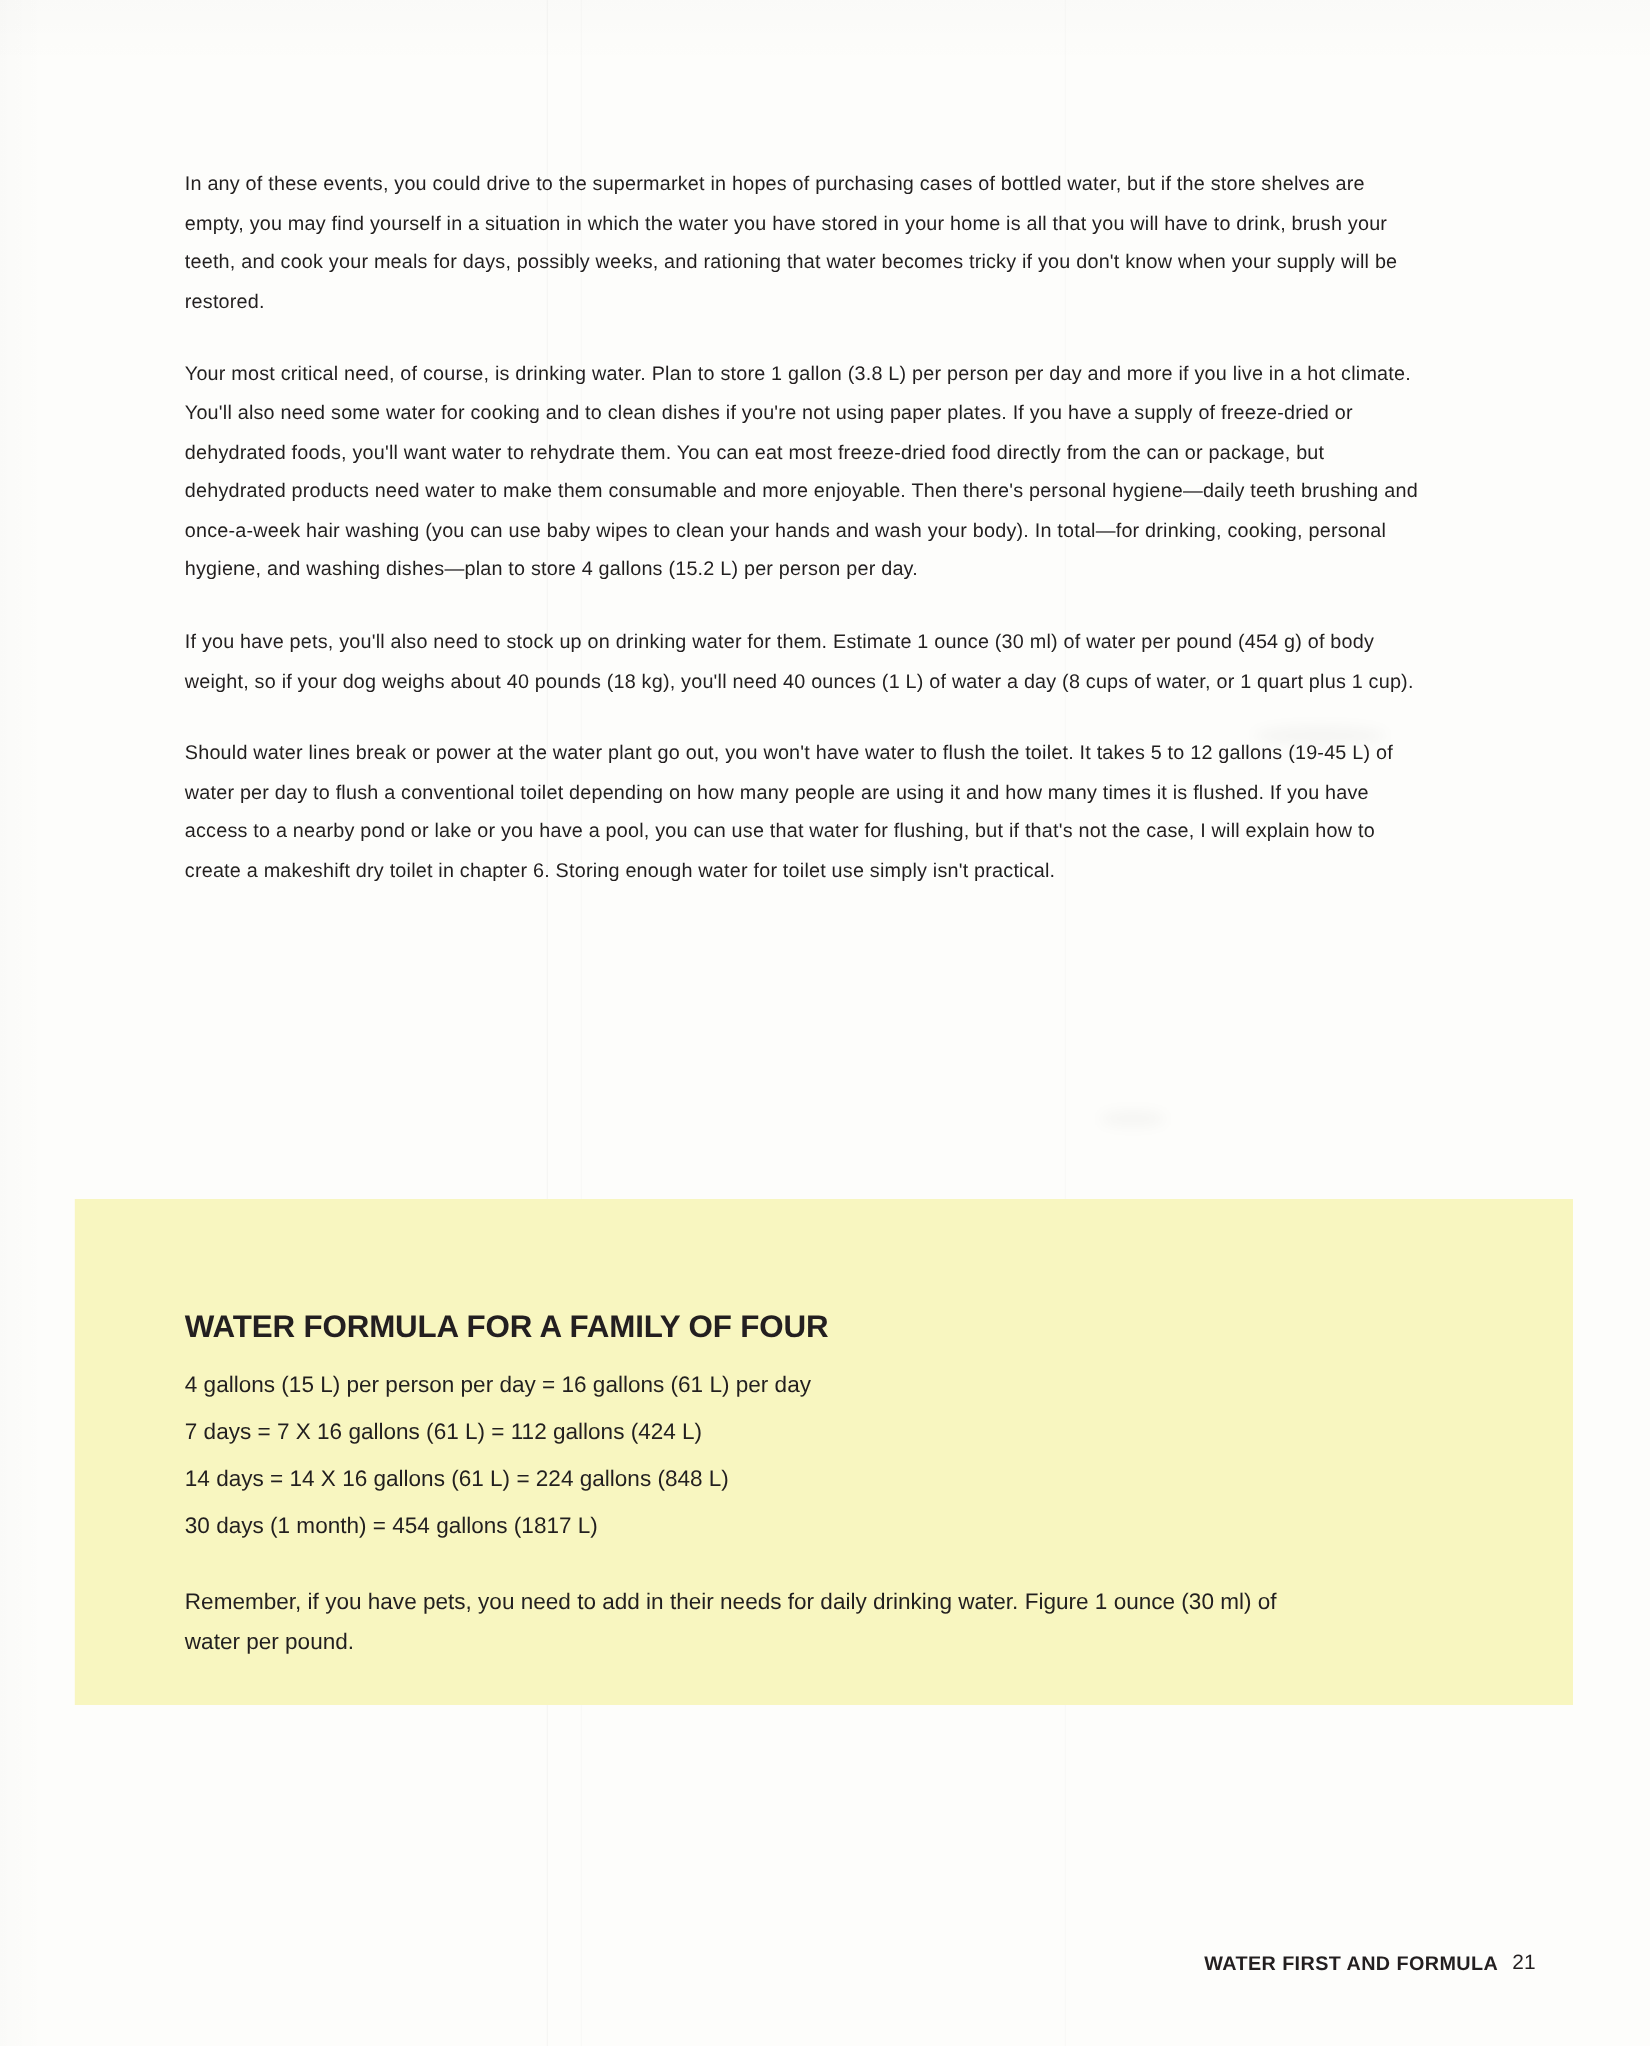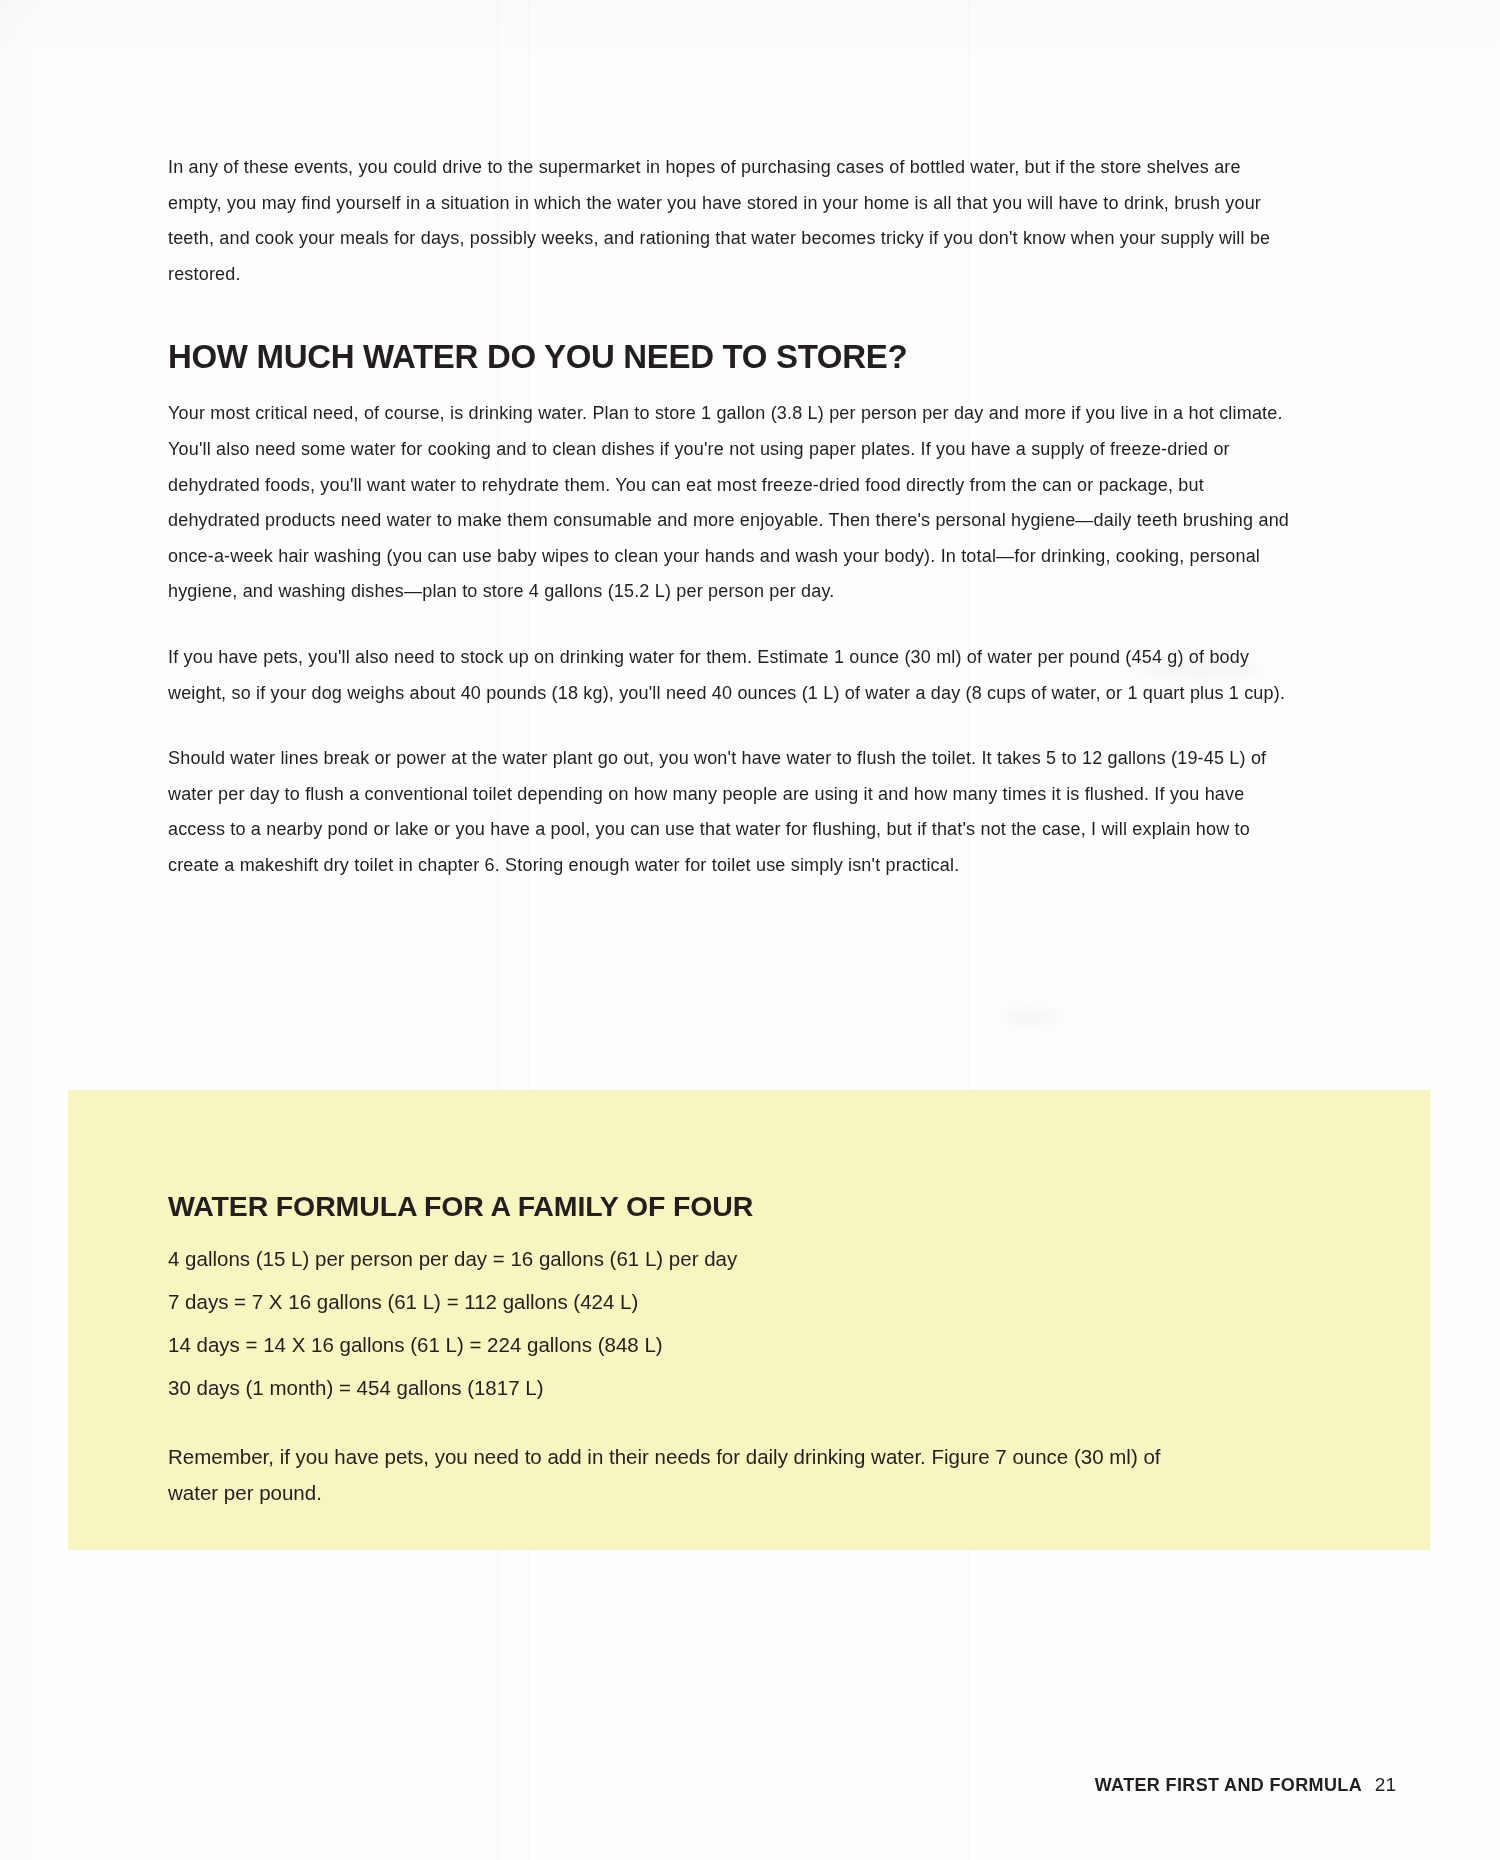--- a/index.html
+++ b/index.html
@@ -122,35 +122,34 @@
   <div class="scan-line" style="left:528px; opacity:0.6;"></div>
   <div class="scan-line" style="left:968px; opacity:0.5;"></div>
   <div class="smudge" style="left:1140px; top:660px; width:120px; height:18px;"></div>
   <div class="smudge" style="left:1000px; top:1010px; width:60px; height:14px;"></div>
 </div>
 
 <div class="content">
 
   <p class="body">In any of these events, you could drive to the supermarket in hopes of purchasing cases of bottled water, but if the store shelves are empty, you may find yourself in a situation in which the water you have stored in your home is all that you will have to drink, brush your teeth, and cook your meals for days, possibly weeks, and rationing that water becomes tricky if you don't know when your supply will be restored.</p>
 
-  <h2 class="section-title">HOW MUCH WATER DO YOU NEED TO STORE?</h2>
 
   <p class="body">Your most critical need, of course, is drinking water. Plan to store 1 gallon (3.8 L) per person per day and more if you live in a hot climate. You'll also need some water for cooking and to clean dishes if you're not using paper plates. If you have a supply of freeze-dried or dehydrated foods, you'll want water to rehydrate them. You can eat most freeze-dried food directly from the can or package, but dehydrated products need water to make them consumable and more enjoyable. Then there's personal hygiene—daily teeth brushing and once-a-week hair washing (you can use baby wipes to clean your hands and wash your body). In total—for drinking, cooking, personal hygiene, and washing dishes—plan to store 4 gallons (15.2 L) per person per day.</p>
   <p class="body">If you have pets, you'll also need to stock up on drinking water for them. Estimate 1 ounce (30 ml) of water per pound (454 g) of body weight, so if your dog weighs about 40 pounds (18 kg), you'll need 40 ounces (1 L) of water a day (8 cups of water, or 1 quart plus 1 cup).</p>
   <p class="body">Should water lines break or power at the water plant go out, you won't have water to flush the toilet. It takes 5 to 12 gallons (19-45 L) of water per day to flush a conventional toilet depending on how many people are using it and how many times it is flushed. If you have access to a nearby pond or lake or you have a pool, you can use that water for flushing, but if that's not the case, I will explain how to create a makeshift dry toilet in chapter 6. Storing enough water for toilet use simply isn't practical.</p>
 
 </div>
 
 <div class="callout">
   <div class="callout-inner">
     <h3 class="callout-title">WATER FORMULA FOR A FAMILY OF FOUR</h3>
     <div class="formula-line">4 gallons (15 L) per person per day = 16 gallons (61 L) per day</div>
     <div class="formula-line">7 days = 7 X 16 gallons (61 L) = 112 gallons (424 L)</div>
     <div class="formula-line">14 days = 14 X 16 gallons (61 L) = 224 gallons (848 L)</div>
     <div class="formula-line">30 days (1 month) = 454 gallons (1817 L)</div>
-    <div class="callout-note">Remember, if you have pets, you need to add in their needs for daily drinking water. Figure 7 ounce (30 ml) of water per pound.</div>
+    <div class="callout-note">Remember, if you have pets, you need to add in their needs for daily drinking water. Figure 1 ounce (30 ml) of water per pound.</div>
   </div>
 </div>
 
 <div class="footer">
   <div class="footer-title">WATER FIRST AND FORMULA</div>
   <div class="footer-page">21</div>
 </div>
 
 </body></html>

